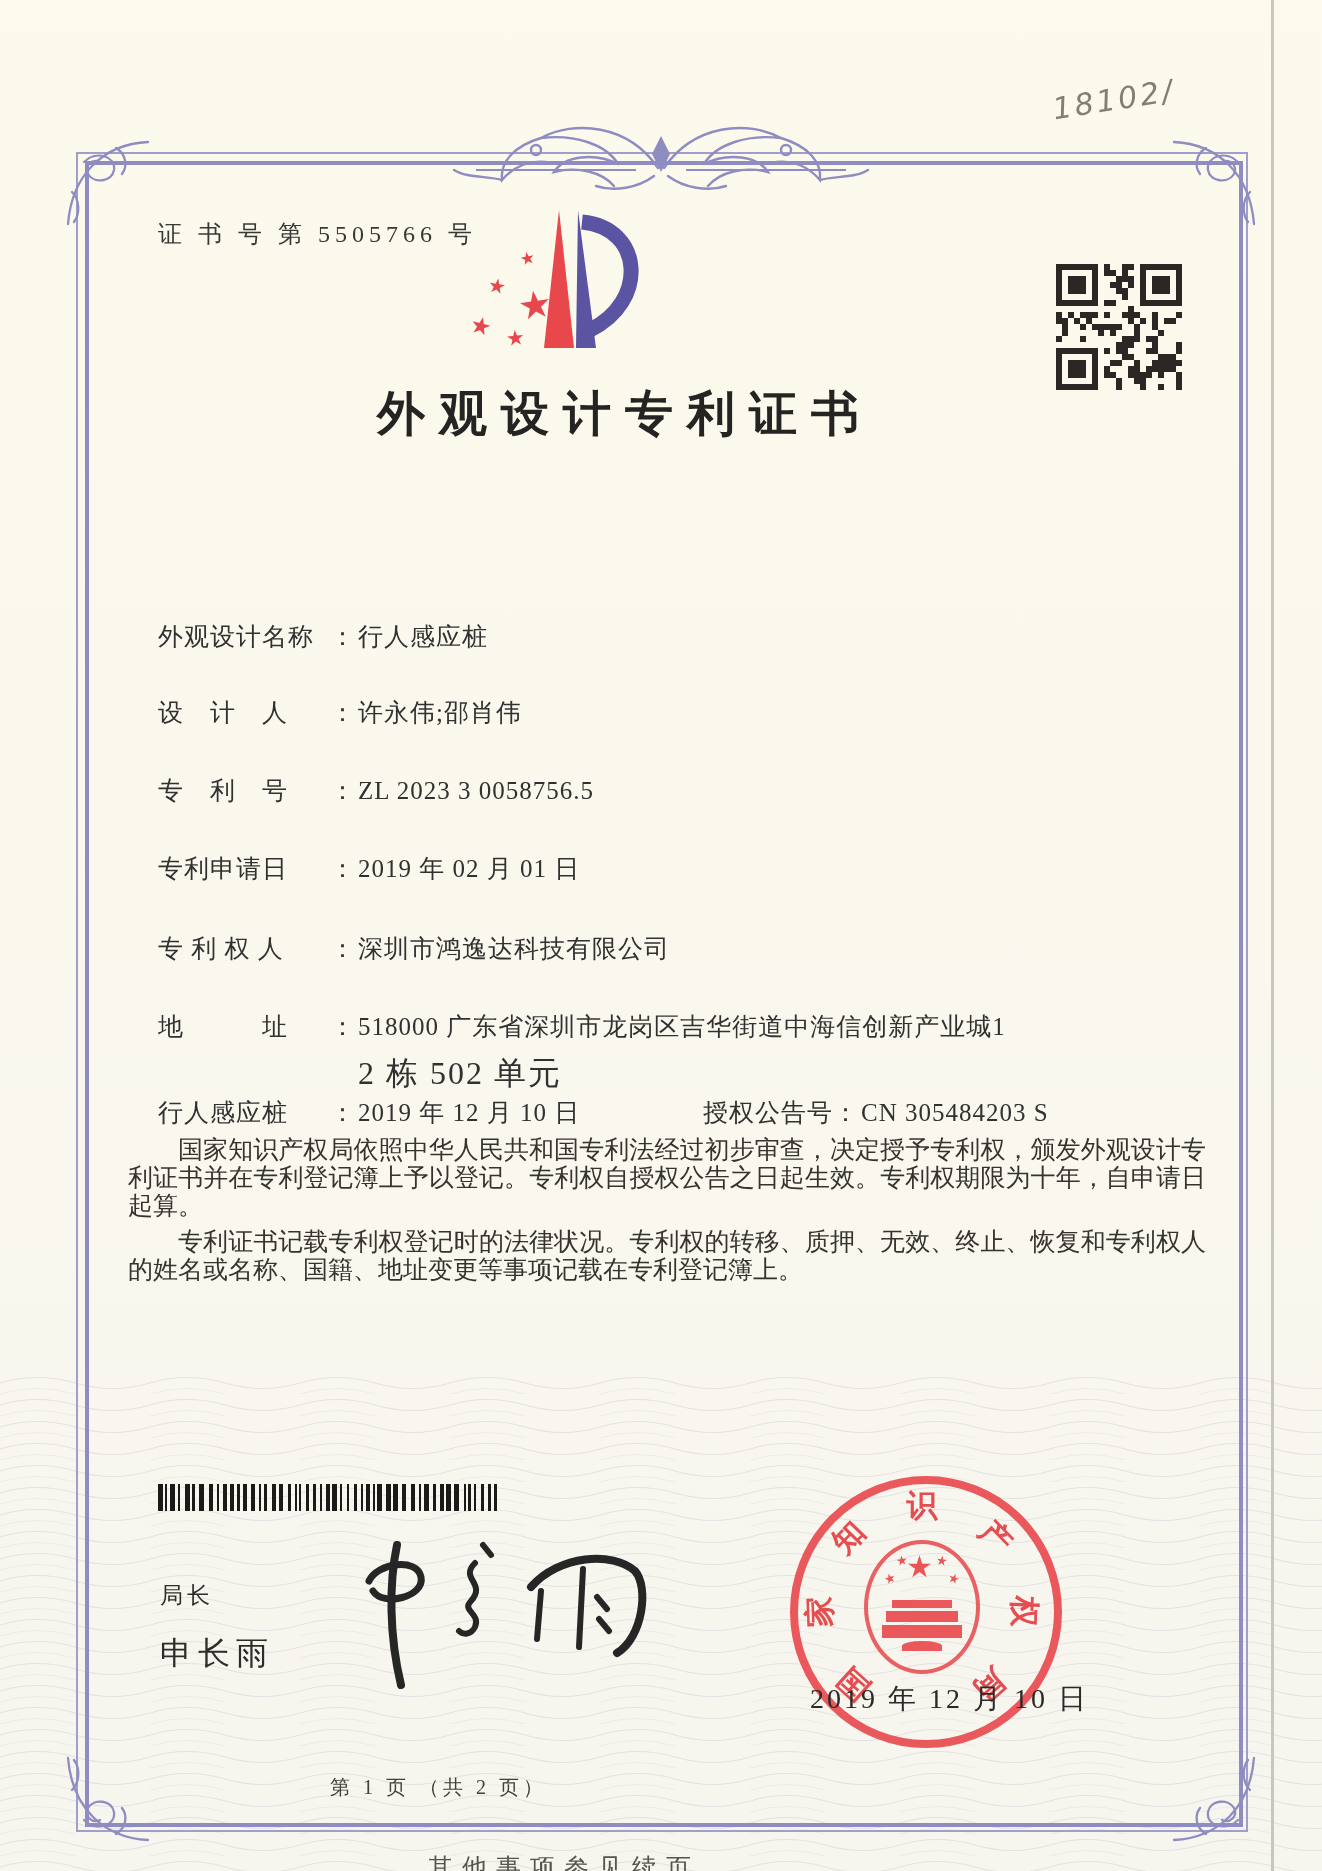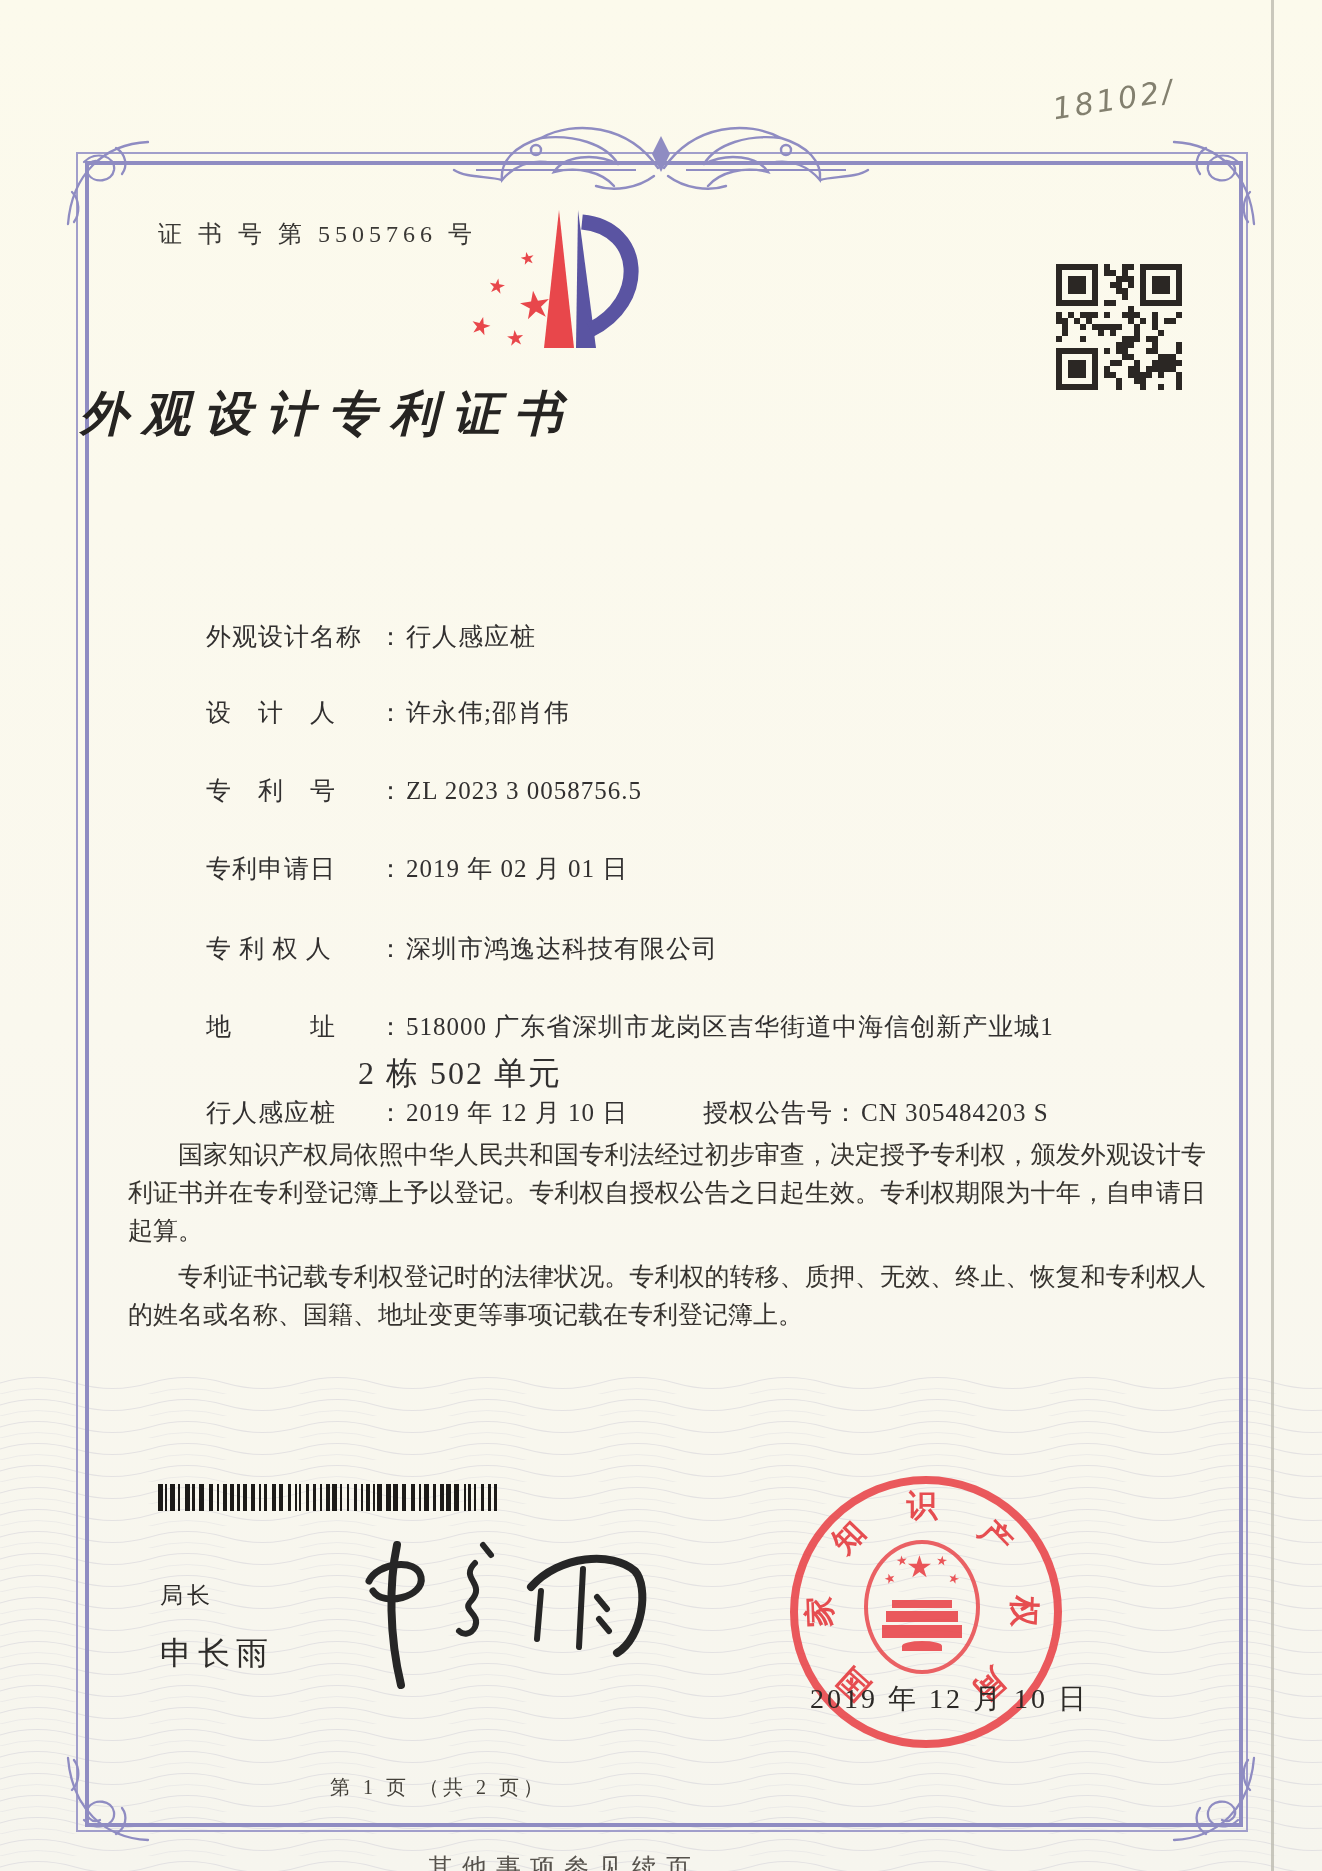--- a/index.html
+++ b/index.html
@@ -10,33 +10,33 @@
   }
   .abs{position:absolute;}
   
   .frame-outer{left:76px;top:152px;width:1168px;height:1676px;border:2px solid #a19ecb;}
   .frame-inner{left:85px;top:161px;width:1150px;height:1658px;border:4px solid #8f8cc2;}
   .scan-edge-right{right:48px;top:0;width:3px;height:100%;background:#bdbbb0;opacity:.8;}
   
   .handwriting{left:1052px;top:82px;font-family:"DejaVu Sans",sans-serif;font-style:italic;
     font-size:30px;color:#83806f;transform:rotate(-9deg);letter-spacing:3px;}
   .cert-no{left:158px;top:218px;font-size:24px;letter-spacing:5px;color:#3a3835;}
-  .title{left:80px;top:382px;width:1090px;text-align:left;font-size:48px;font-weight:bold;
-    letter-spacing:14px;color:#262422;font-style:italic;}
+  .title{left:80px;top:382px;width:1090px;text-align:center;font-size:48px;font-weight:bold;
+    letter-spacing:14px;color:#262422;}
   
   .logo{left:462px;top:206px;width:185px;height:142px;}
   .logo .star{position:absolute;color:#e8474b;font-family:"DejaVu Sans",sans-serif;line-height:1;}
   
   .row{left:158px;width:1000px;font-size:25px;letter-spacing:1px;color:#323030;}
-  .row .lbl{display:inline-block;width:172px;margin-left:48px;}
+  .row .lbl{display:inline-block;width:172px;}
   .row .colon{display:inline-block;width:28px;}
   .addr2{left:358px;font-size:32px;letter-spacing:2px;color:#323030;}
   .grant2{position:absolute;left:545px;top:0;}
   
-  .paras{left:128px;top:1136px;width:1078px;font-size:25px;line-height:38px;color:#36332f;
+  .paras{left:128px;top:1136px;width:1078px;font-size:25px;line-height:28px;color:#36332f;
     text-align:justify;}
   .paras p{margin:0 0 8px 0;text-indent:2em;}
   
   .barcode{left:158px;top:1484px;}
   .sig-title{left:160px;top:1580px;font-size:23px;letter-spacing:4px;}
   .sig-name{left:160px;top:1632px;font-size:32px;letter-spacing:6px;}
   .signature-svg{left:355px;top:1535px;}
   .seal{left:786px;top:1472px;width:278px;height:278px;}
   .seal-circle{position:absolute;left:4px;top:4px;width:256px;height:256px;border:8px solid rgba(232,71,75,.9);
     border-radius:50%;}

